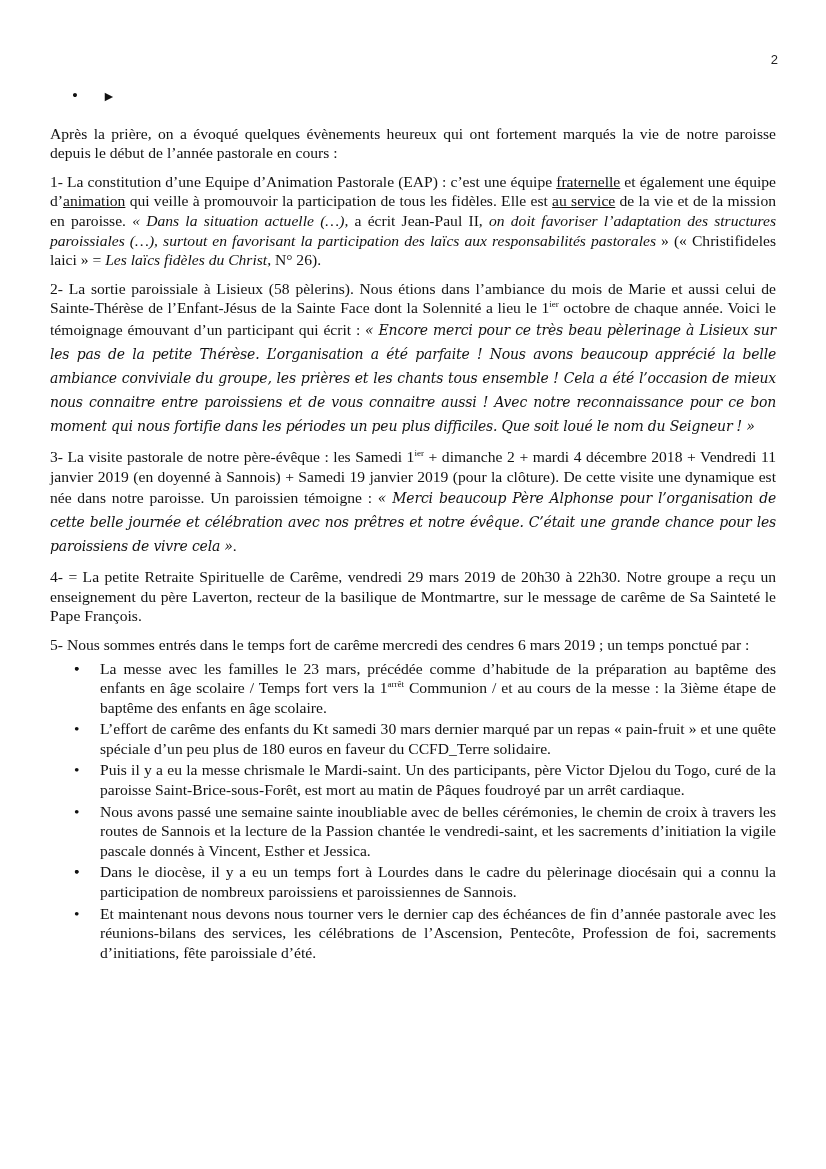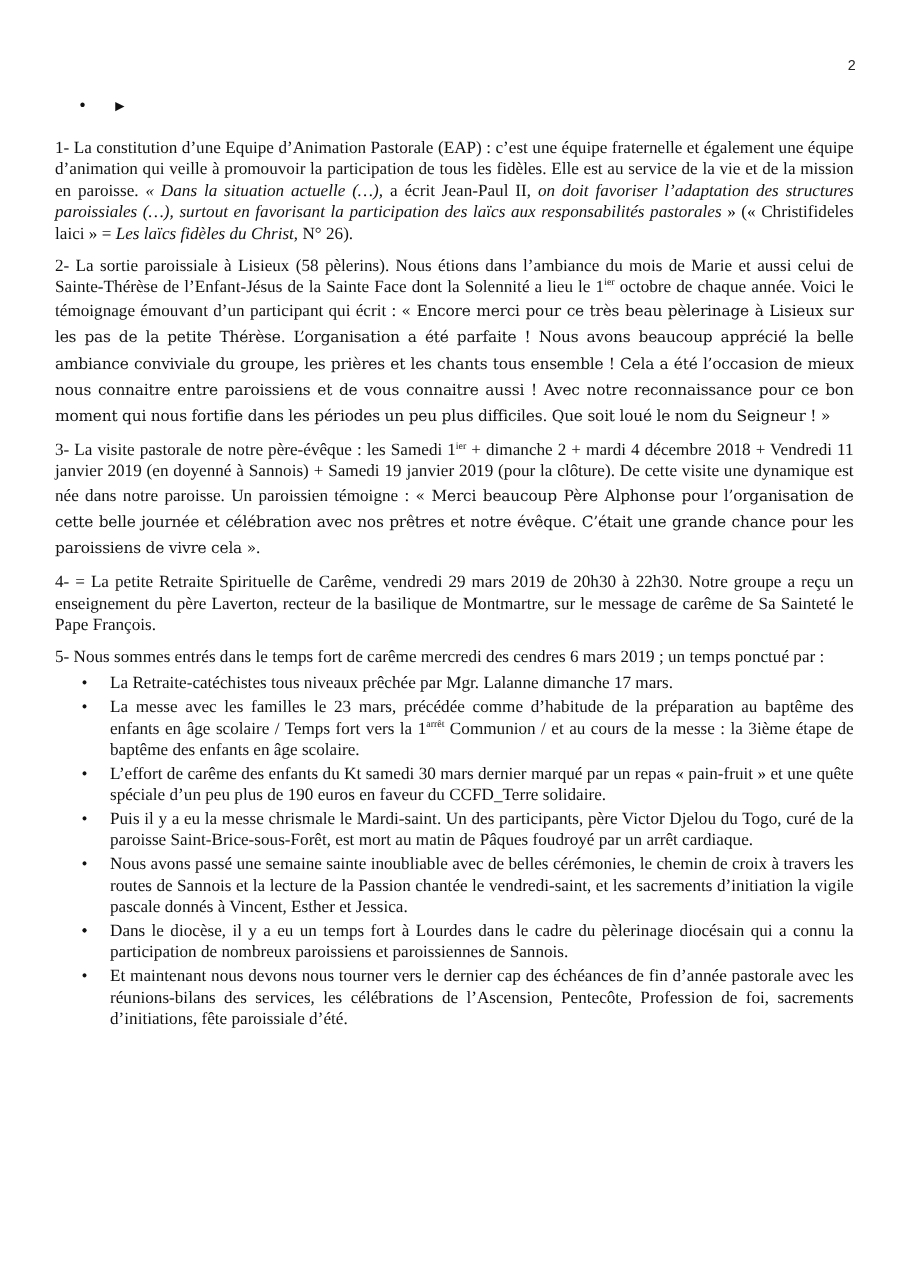--- a/index.html
+++ b/index.html
@@ -14,55 +14,56 @@
       font-family: "Liberation Serif", serif; font-size: 15.6px; line-height: 19.6px;
       text-align: justify;
     }
     .heading {
       display: flex; align-items: baseline; margin: 0 0 17px 22px;
       font-weight: bold; font-size: 17px;
     }
     .heading .bullet { width: 30px; font-weight: normal; }
     .heading .arrow { font-size: 14px; margin-right: 2px; }
     p { margin: 0 0 9px 0; }
-    .u { }
+    .u { text-decoration: underline; }
     .i { font-style: italic; }
-    .script { font-family: "DejaVu Serif", serif; font-size: 14px; line-height: 24px; letter-spacing: -0.2px; }
+    .script { font-family: "DejaVu Serif", serif; font-style: italic; font-size: 14px; line-height: 24px; letter-spacing: -0.2px; }
     sup { font-size: 9px; line-height: 0; vertical-align: 6px; }
     ul.events { list-style: none; margin: 4px 0 0 0; padding: 0; }
     ul.events li { position: relative; padding-left: 50px; margin-bottom: 2px; }
     ul.events li .dot { position: absolute; left: 24px; top: 0; }
   </style>
 </head>
 <body>
 
 <div class="page">
   <div class="page-number">2</div>
 
   <div class="content">
     <div class="heading">
       <span class="bullet">•</span>
       <span class="arrow">►</span>
     </div>
 
+    <p>Après la prière, on a évoqué quelques  évènements heureux qui ont fortement marqués la vie de notre paroisse depuis le début de l’année pastorale en cours :</p>
 
     <p><span>1- La constitution d’une Equipe d’Animation Pastorale (EAP) : c’est une équipe </span><span class="u">fraternelle</span><span> et également une équipe d’</span><span class="u">animation</span><span> qui veille à promouvoir la participation de tous les fidèles. Elle est </span><span class="u">au service</span><span> de la vie et de la mission en paroisse. </span><span class="i">« Dans la situation actuelle (…),</span><span> a écrit Jean-Paul II, </span><span class="i">on doit favoriser l’adaptation des structures paroissiales (…), surtout en favorisant la participation des laïcs aux responsabilités pastorales</span><span> » (« Christifideles laici » = </span><span class="i">Les laïcs fidèles du Christ</span><span>, N° 26).</span></p>
 
     <p><span>2- La sortie paroissiale à Lisieux (58 pèlerins). Nous étions dans l’ambiance du mois de Marie et aussi celui de Sainte-Thérèse de l’Enfant-Jésus de la Sainte Face dont la Solennité a lieu le 1</span><sup>ier</sup><span> octobre de chaque année. Voici le témoignage émouvant d’un participant qui écrit : </span><span class="script">« Encore merci pour ce  très beau pèlerinage à Lisieux sur les pas de la petite Thérèse. L’organisation a été parfaite !  Nous avons beaucoup apprécié la belle ambiance conviviale du groupe, les prières et les chants tous ensemble ! Cela a été l’occasion de mieux nous connaitre entre paroissiens et de vous connaitre aussi !  Avec notre reconnaissance pour ce bon moment qui nous fortifie dans les périodes un peu plus difficiles. Que soit loué le nom du Seigneur ! »</span></p>
 
     <p><span>3- La visite pastorale de notre père-évêque : les Samedi 1</span><sup>ier</sup><span>  + dimanche 2 + mardi 4 décembre 2018 + Vendredi 11 janvier 2019 (en doyenné à Sannois) + Samedi 19 janvier 2019 (pour la clôture). De cette visite une dynamique est née dans notre paroisse. Un paroissien témoigne : </span><span class="script">« Merci beaucoup Père Alphonse pour l’organisation de cette belle journée et célébration avec nos prêtres et notre évêque. C’était une grande chance pour les paroissiens de vivre cela »</span><span>.</span></p>
 
     <p>4- = La petite Retraite Spirituelle de Carême, vendredi 29 mars 2019    de 20h30 à 22h30. Notre groupe a reçu un enseignement du père Laverton, recteur de la basilique de Montmartre, sur le message de carême de Sa Sainteté le Pape François.</p>
 
     <p style="margin-bottom:0">5- Nous sommes entrés dans le temps fort de carême mercredi des cendres 6 mars 2019 ; un temps ponctué par :</p>
 
     <ul class="events">
-      <li><span class="dot">•</span><span>La Retraite-catéchistes tous niveaux prêchée par Mgr. Lalanne dimanche 17 mars.</span></li>
+      <li><span class="dot">•</span></li>
       <li><span class="dot">•</span><span>La messe avec les familles le 23 mars, précédée comme d’habitude de la préparation au baptême des enfants en âge scolaire /  Temps fort vers la 1</span><sup>arrêt</sup><span> Communion / et au cours de la messe : la 3ième étape de baptême des enfants en âge scolaire.</span></li>
-      <li><span class="dot">•</span><span>L’effort de carême des enfants du Kt samedi 30 mars dernier marqué par un repas « pain-fruit » et une quête spéciale d’un peu plus de  190 euros en faveur du CCFD_Terre solidaire.</span></li>
+      <li><span class="dot">•</span><span>L’effort de carême des enfants du Kt samedi 30 mars dernier marqué par un repas « pain-fruit » et une quête spéciale d’un peu plus de  180 euros en faveur du CCFD_Terre solidaire.</span></li>
       <li><span class="dot">•</span><span>Puis il y a eu la messe chrismale le Mardi-saint. Un des participants, père Victor Djelou du Togo, curé de la paroisse Saint-Brice-sous-Forêt, est mort au matin de Pâques foudroyé par un arrêt cardiaque.</span></li>
       <li><span class="dot">•</span><span>Nous avons passé une semaine sainte inoubliable avec de belles cérémonies, le chemin de croix à travers les routes de Sannois et la lecture de la Passion chantée le vendredi-saint, et les sacrements d’initiation la vigile pascale donnés à Vincent, Esther et Jessica.</span></li>
       <li><span class="dot">•</span></li>
       <li><span class="dot">•</span><span>Dans le diocèse, il y a eu un temps fort à Lourdes dans le cadre du pèlerinage diocésain qui a connu la participation de nombreux paroissiens et paroissiennes de Sannois.</span></li>
       <li><span class="dot">•</span><span>Et maintenant nous devons nous tourner vers le dernier cap des échéances de fin d’année pastorale avec les réunions-bilans des services, les célébrations de l’Ascension, Pentecôte, Profession de foi, sacrements d’initiations, fête paroissiale d’été.</span></li>
     </ul>
   </div>
 </div>
 
 </body></html>

